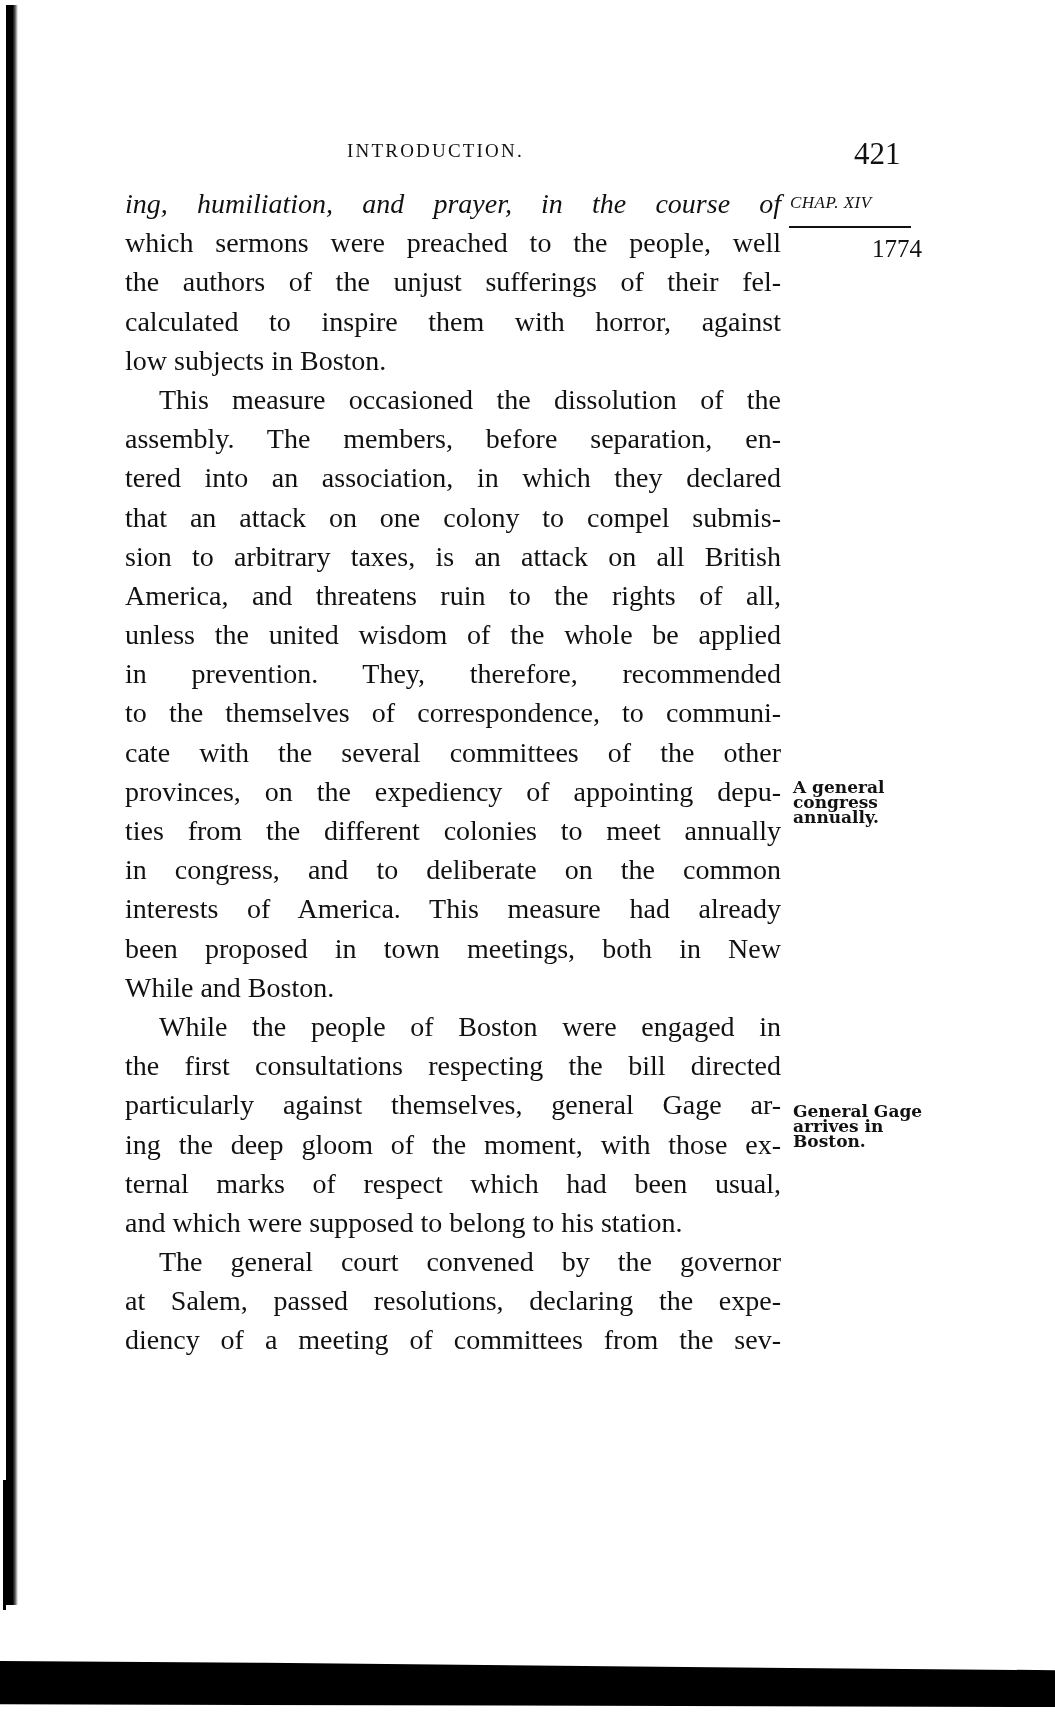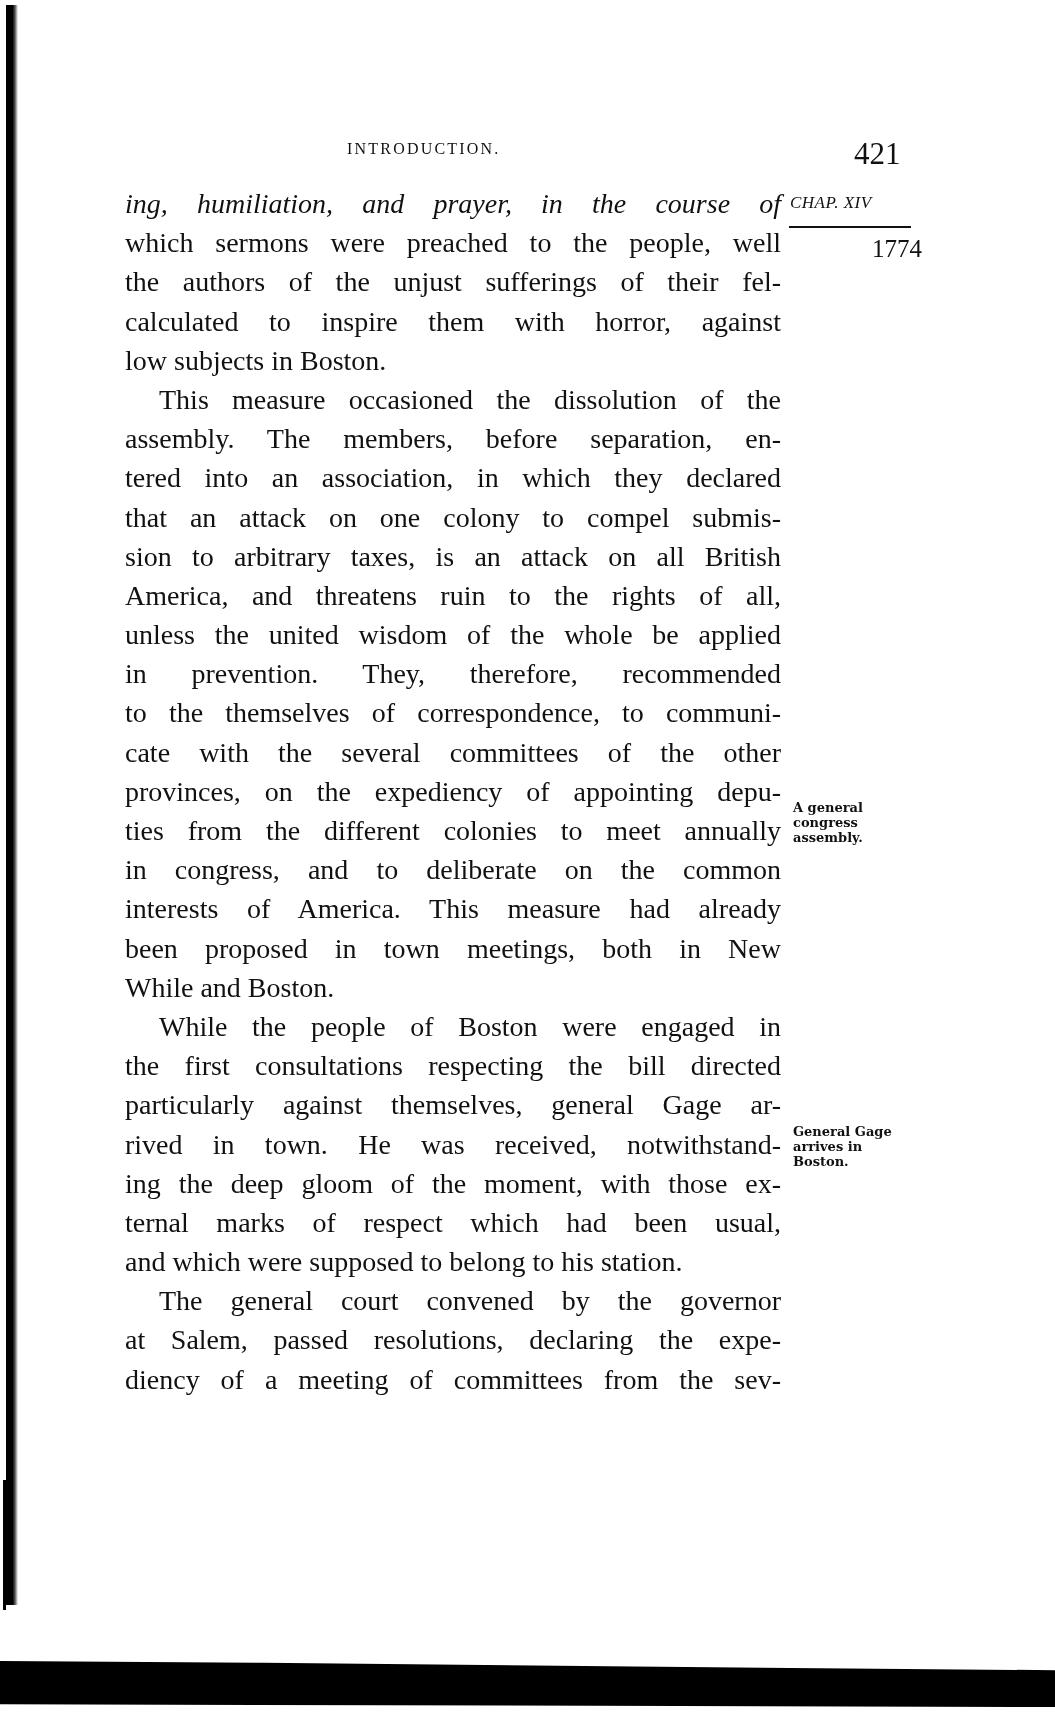--- a/index.html
+++ b/index.html
@@ -3,33 +3,33 @@
   <meta charset="utf-8">
   <style>
     html, body { margin: 0; padding: 0; background: #ffffff; }
     body { width: 1055px; height: 1712px; position: relative; overflow: hidden;
            font-family: "Liberation Serif", "DejaVu Serif", serif; color: #111; }
     .scan-left-border { position: absolute; left: 6px; top: 5px; width: 12px; height: 1600px;
            background: linear-gradient(90deg, #000 0, #000 55%, #555 75%, rgba(0,0,0,0) 100%); }
     .scan-left-line { position: absolute; left: 3px; top: 1480px; width: 3px; height: 130px; background: #000; }
     .scan-bottom-bar { position: absolute; left: 0; top: 1661px; width: 1055px; height: 46px; background: #000;
            clip-path: polygon(0 0, 25% 4%, 60% 12%, 100% 20%, 100% 100%, 0 94%); }
-    .running-head { position: absolute; left: 347px; top: 140px; font-size: 16px; letter-spacing: 2.2px; }
+    .running-head { position: absolute; left: 347px; top: 140px; font-size: 19px; letter-spacing: 2.2px; }
     .page-number { position: absolute; left: 854px; top: 136px; font-size: 31px; }
     .chap-label { position: absolute; left: 790px; top: 193px; font-size: 17px; font-style: italic;
            font-variant: small-caps; letter-spacing: 0.5px; }
     .chap-rule { position: absolute; left: 789px; top: 226px; width: 122px; height: 2px; background: #111; }
     .chap-year { position: absolute; left: 872px; top: 235px; font-size: 25px; }
     .body-text { position: absolute; left: 125px; top: 184px; width: 656px; font-size: 28px; line-height: 39.2px; }
     .line { display: block; white-space: nowrap; text-align: justify; text-align-last: justify; height: 39.2px; }
     .line.last { text-align-last: left; }
     .line.indent { padding-left: 34px; }
     .italic { font-style: italic; }
     .margin-note { position: absolute; left: 793px; font-family: "DejaVu Serif", serif; font-weight: bold;
-           font-size: 13px; line-height: 15px; margin-top: 20px; }
+           font-size: 17px; line-height: 15px; }
     .mn1 { top: 780px; }
     .mn2 { top: 1104px; }
   </style>
 </head>
 <body>
 
 <div class="scan-left-border"></div>
 <div class="scan-left-line"></div>
 <div class="scan-bottom-bar"></div>
 
@@ -61,33 +61,32 @@
   <span class="line">provinces, on the expediency of appointing depu-</span>
   <span class="line">ties from the different colonies to meet annually</span>
   <span class="line">in congress, and to deliberate on the common</span>
   <span class="line">interests of America.  This measure had already</span>
   <span class="line">been proposed in town meetings, both in New</span>
   <span class="line last">While and Boston.</span>
 
   <span class="line indent">While the people of Boston were engaged in</span>
   <span class="line">the first consultations respecting the bill directed</span>
   <span class="line">particularly against themselves, general Gage ar-</span>
-  <span class="line">rived in town.  He was received, notwithstand-</span>
   <span class="line">ing the deep gloom of the moment, with those ex-</span>
   <span class="line">ternal marks of respect which had been usual,</span>
   <span class="line last">and which were supposed to belong to his station.</span>
 
   <span class="line indent">The general court convened by the governor</span>
   <span class="line">at Salem, passed resolutions, declaring the expe-</span>
   <span class="line">diency of a meeting of committees from the sev-</span>
 </div>
 
 <div class="margin-note mn1">
   <div>A general</div>
   <div>congress</div>
-  <div>assembly.</div>
+  <div>annually.</div>
 </div>
 
 <div class="margin-note mn2">
   <div>General Gage</div>
   <div>arrives in</div>
   <div>Boston.</div>
 </div>
 
 </body></html>

